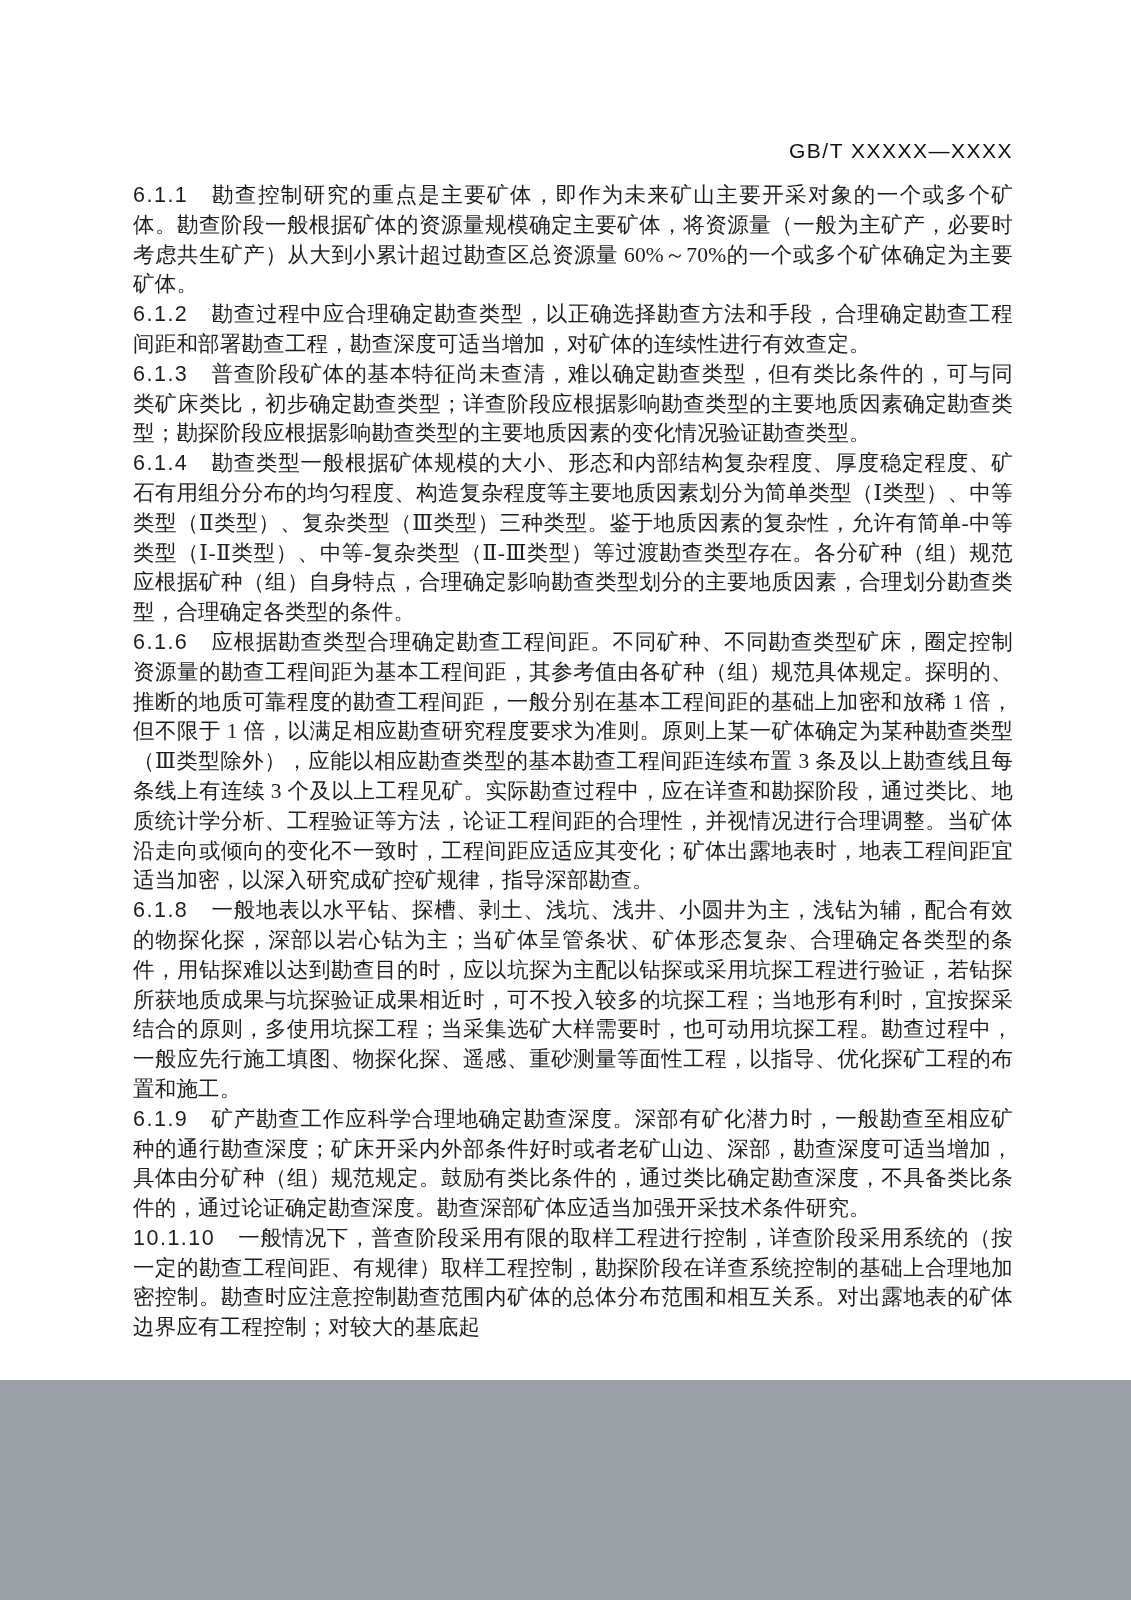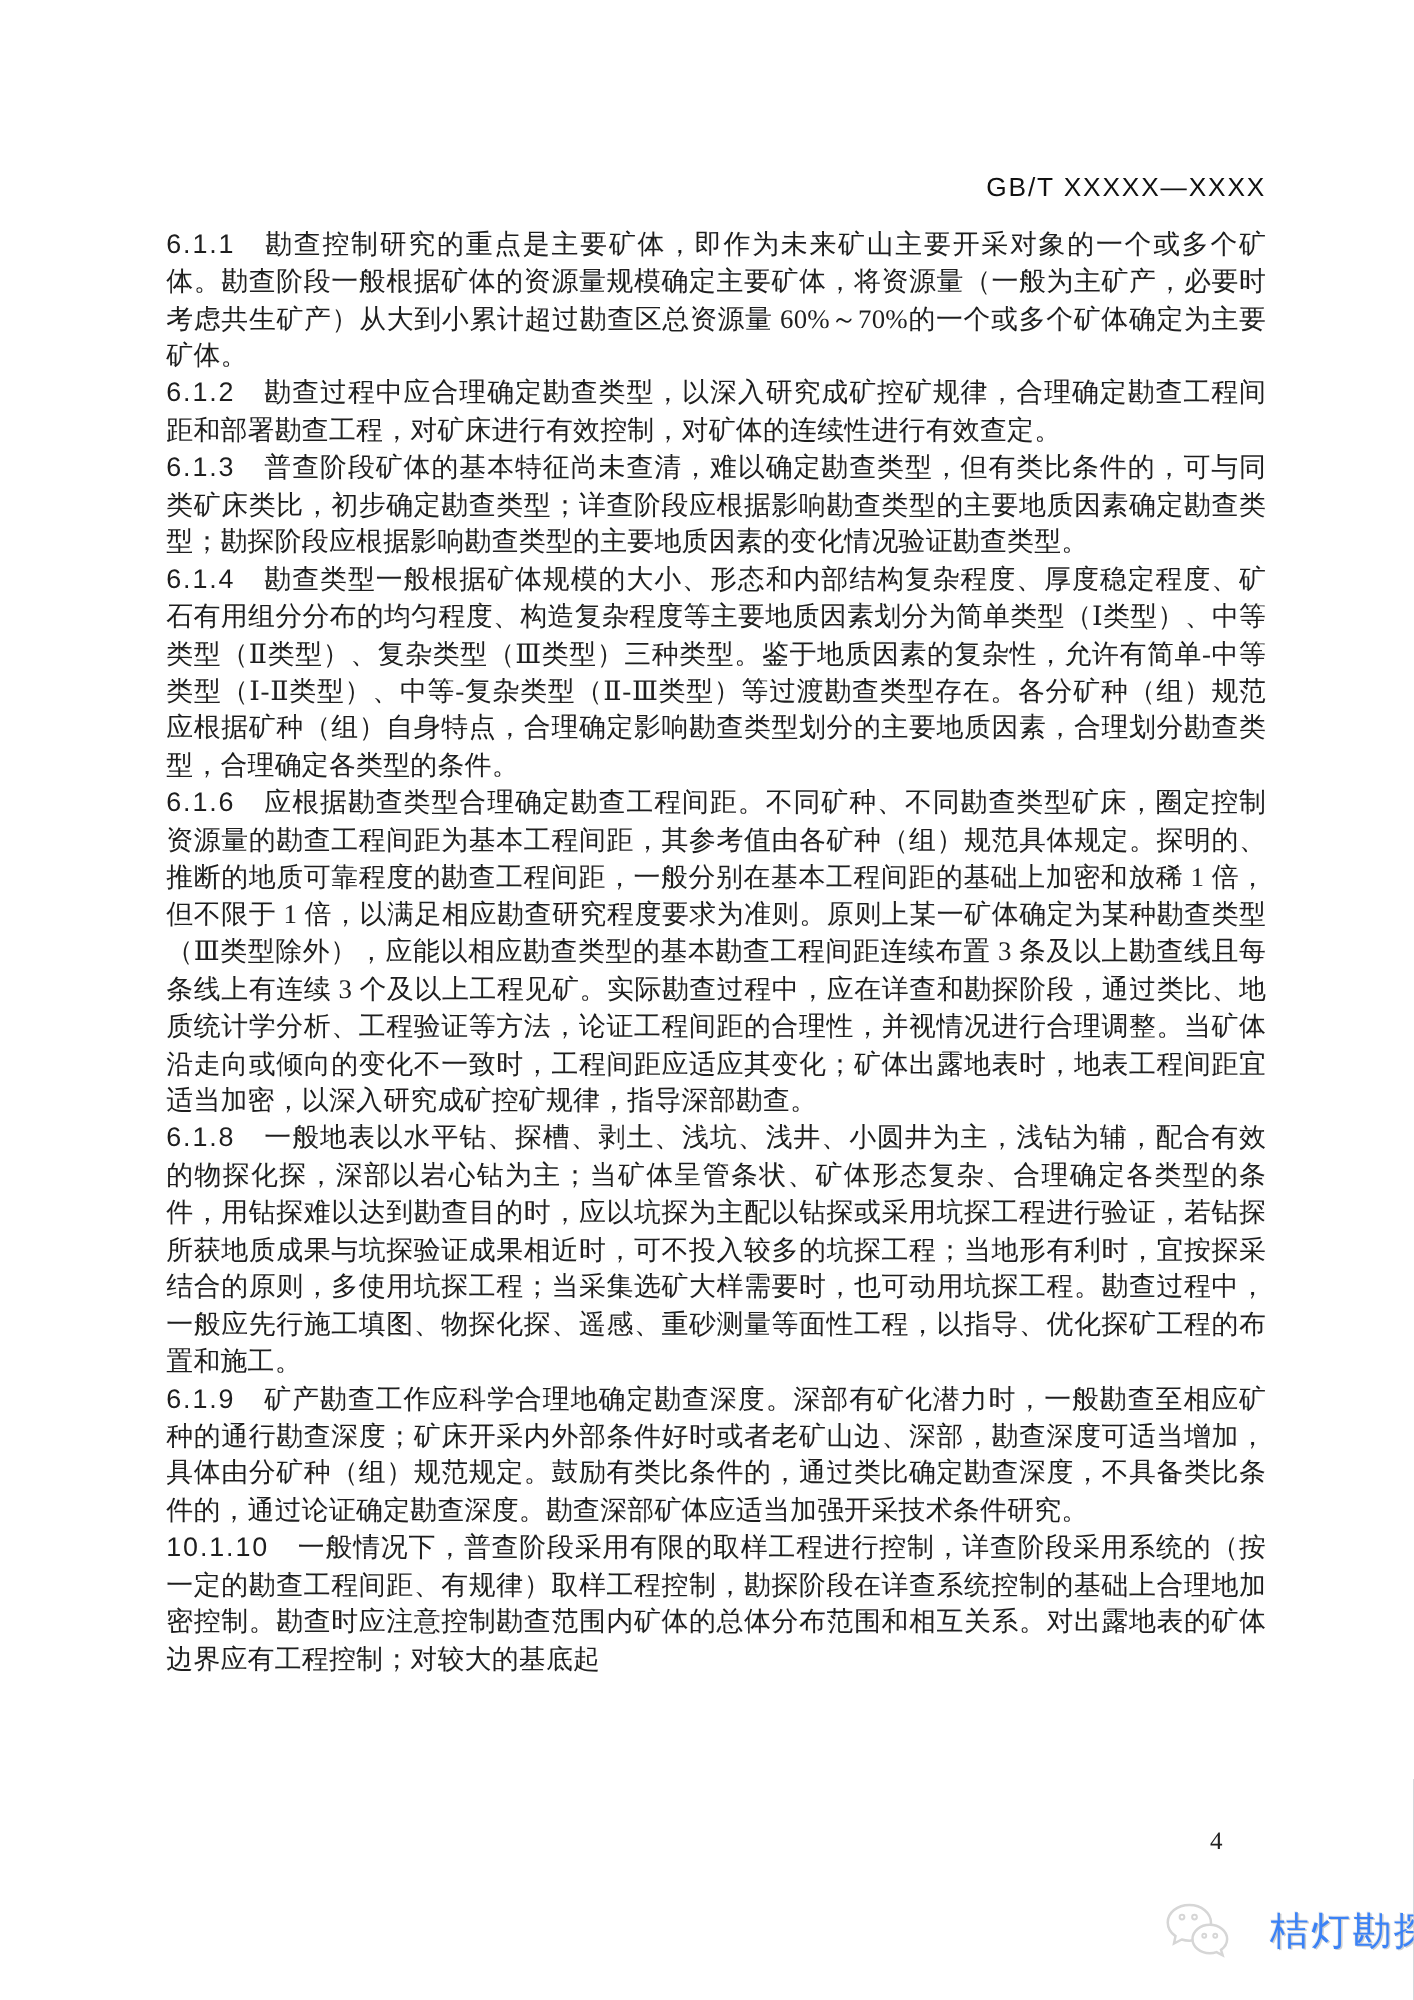--- a/index.html
+++ b/index.html
@@ -1,19 +1,19 @@
 <!DOCTYPE html>
 <html lang="zh"><head>
 <meta charset="utf-8">
 <style>
   html, body { margin: 0; padding: 0; background: #9aa0a6; }
   .page {
     position: relative;
     width: 1131px;
-    height: 1600px;
+    height: 1380px;
     margin: 0 auto;
     background: #ffffff;
     overflow: hidden;
     font-family: "Liberation Serif", "DejaVu Serif", serif;
     color: #1e1e1e;
   }
   .doc-code {
     position: absolute;
     top: 139px;
     left: 133px;
@@ -74,21 +74,21 @@
 </style>
 </head>
 <body>
 
 <div class="page">
 
   <div class="doc-code">GB/T XXXXX—XXXX</div>
 
   <div class="content">
     <p><span class="sec-num">6.1.1</span><span>勘查控制研究的重点是主要矿体，即作为未来矿山主要开采对象的一个或多个矿体。勘查阶段一般根据矿体的资源量规模确定主要矿体，将资源量（一般为主矿产，必要时考虑共生矿产）从大到小累计超过勘查区总资源量 60%～70%的一个或多个矿体确定为主要矿体。</span></p>
-    <p><span class="sec-num">6.1.2</span><span>勘查过程中应合理确定勘查类型，以深入研究成矿控矿规律，合理确定勘查工程间距和部署勘查工程，对矿床进行有效控制，对矿体的连续性进行有效查定。</span></p>
+    <p><span class="sec-num">6.1.2</span><span>勘查过程中应合理确定勘查类型，以正确选择勘查方法和手段，合理确定勘查工程间距和部署勘查工程，勘查深度可适当增加，对矿体的连续性进行有效查定。</span></p>
     <p><span class="sec-num">6.1.3</span><span>普查阶段矿体的基本特征尚未查清，难以确定勘查类型，但有类比条件的，可与同类矿床类比，初步确定勘查类型；详查阶段应根据影响勘查类型的主要地质因素确定勘查类型；勘探阶段应根据影响勘查类型的主要地质因素的变化情况验证勘查类型。</span></p>
     <p><span class="sec-num">6.1.4</span><span>勘查类型一般根据矿体规模的大小、形态和内部结构复杂程度、厚度稳定程度、矿石有用组分分布的均匀程度、构造复杂程度等主要地质因素划分为简单类型（Ⅰ类型）、中等类型（Ⅱ类型）、复杂类型（Ⅲ类型）三种类型。鉴于地质因素的复杂性，允许有简单-中等类型（Ⅰ-Ⅱ类型）、中等-复杂类型（Ⅱ-Ⅲ类型）等过渡勘查类型存在。各分矿种（组）规范应根据矿种（组）自身特点，合理确定影响勘查类型划分的主要地质因素，合理划分勘查类型，合理确定各类型的条件。</span></p>
     <p><span class="sec-num">6.1.6</span><span>应根据勘查类型合理确定勘查工程间距。不同矿种、不同勘查类型矿床，圈定控制资源量的勘查工程间距为基本工程间距，其参考值由各矿种（组）规范具体规定。探明的、推断的地质可靠程度的勘查工程间距，一般分别在基本工程间距的基础上加密和放稀 1 倍，但不限于 1 倍，以满足相应勘查研究程度要求为准则。原则上某一矿体确定为某种勘查类型（Ⅲ类型除外），应能以相应勘查类型的基本勘查工程间距连续布置 3 条及以上勘查线且每条线上有连续 3 个及以上工程见矿。实际勘查过程中，应在详查和勘探阶段，通过类比、地质统计学分析、工程验证等方法，论证工程间距的合理性，并视情况进行合理调整。当矿体沿走向或倾向的变化不一致时，工程间距应适应其变化；矿体出露地表时，地表工程间距宜适当加密，以深入研究成矿控矿规律，指导深部勘查。</span></p>
     <p><span class="sec-num">6.1.8</span><span>一般地表以水平钻、探槽、剥土、浅坑、浅井、小圆井为主，浅钻为辅，配合有效的物探化探，深部以岩心钻为主；当矿体呈管条状、矿体形态复杂、合理确定各类型的条件，用钻探难以达到勘查目的时，应以坑探为主配以钻探或采用坑探工程进行验证，若钻探所获地质成果与坑探验证成果相近时，可不投入较多的坑探工程；当地形有利时，宜按探采结合的原则，多使用坑探工程；当采集选矿大样需要时，也可动用坑探工程。勘查过程中，一般应先行施工填图、物探化探、遥感、重砂测量等面性工程，以指导、优化探矿工程的布置和施工。</span></p>
     <p><span class="sec-num">6.1.9</span><span>矿产勘查工作应科学合理地确定勘查深度。深部有矿化潜力时，一般勘查至相应矿种的通行勘查深度；矿床开采内外部条件好时或者老矿山边、深部，勘查深度可适当增加，具体由分矿种（组）规范规定。鼓励有类比条件的，通过类比确定勘查深度，不具备类比条件的，通过论证确定勘查深度。勘查深部矿体应适当加强开采技术条件研究。</span></p>
     <p><span class="sec-num">10.1.10</span><span>一般情况下，普查阶段采用有限的取样工程进行控制，详查阶段采用系统的（按一定的勘查工程间距、有规律）取样工程控制，勘探阶段在详查系统控制的基础上合理地加密控制。勘查时应注意控制勘查范围内矿体的总体分布范围和相互关系。对出露地表的矿体边界应有工程控制；对较大的基底起</span></p>
   </div>
 
   <div class="page-num">4</div>
 

